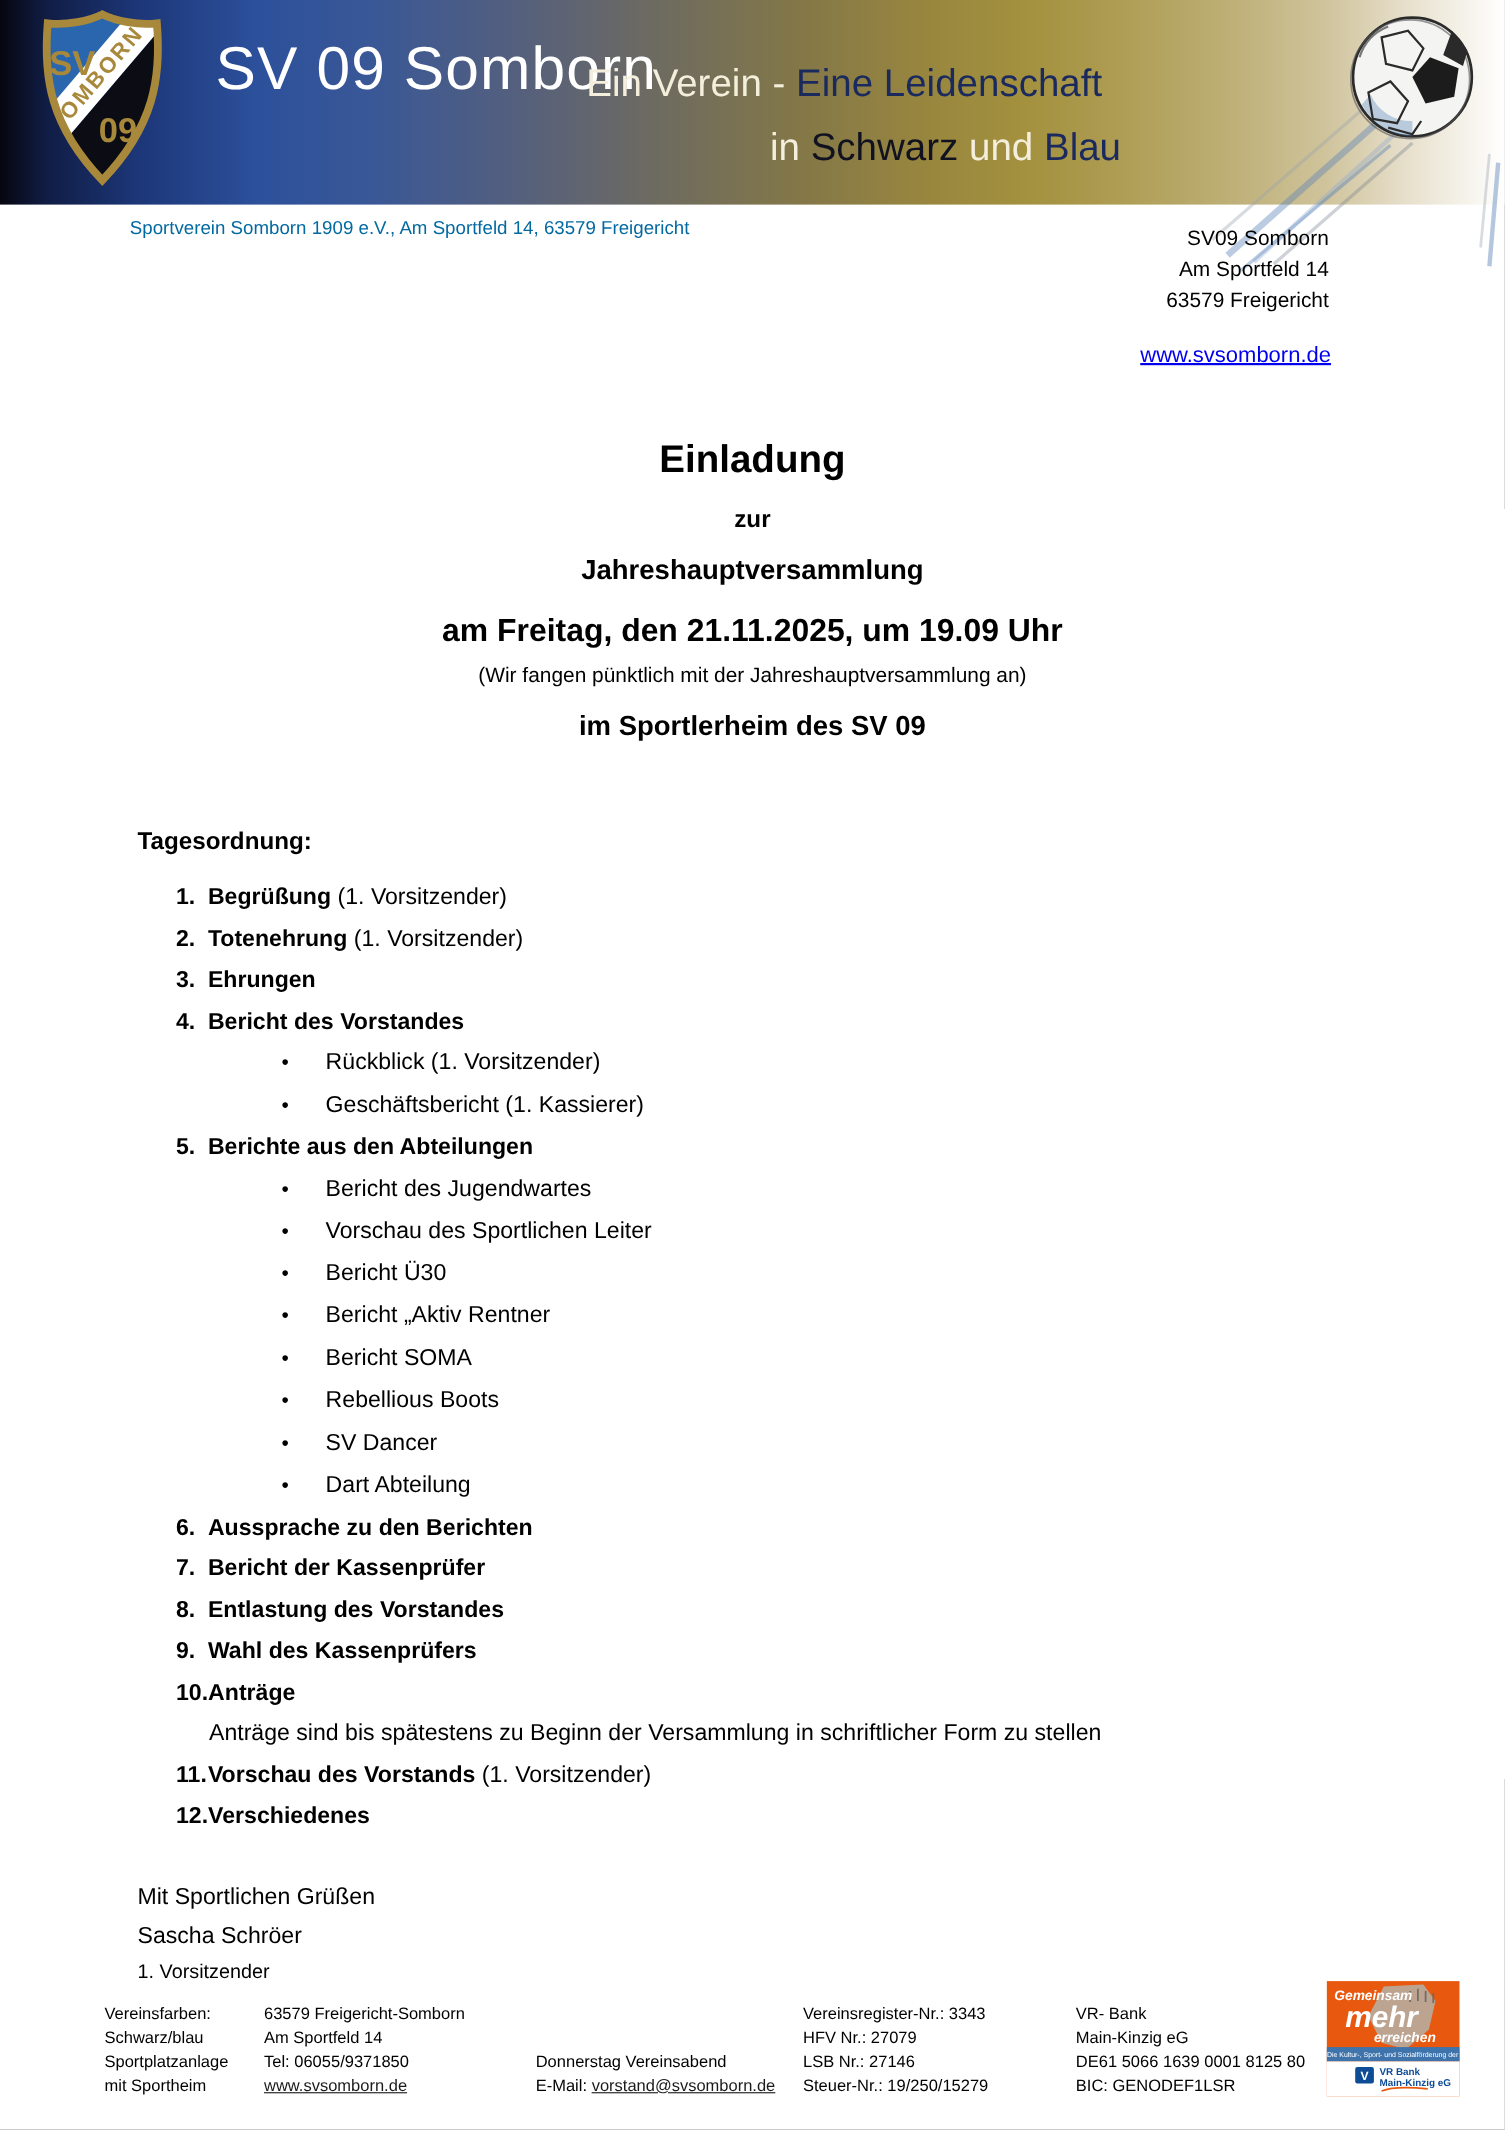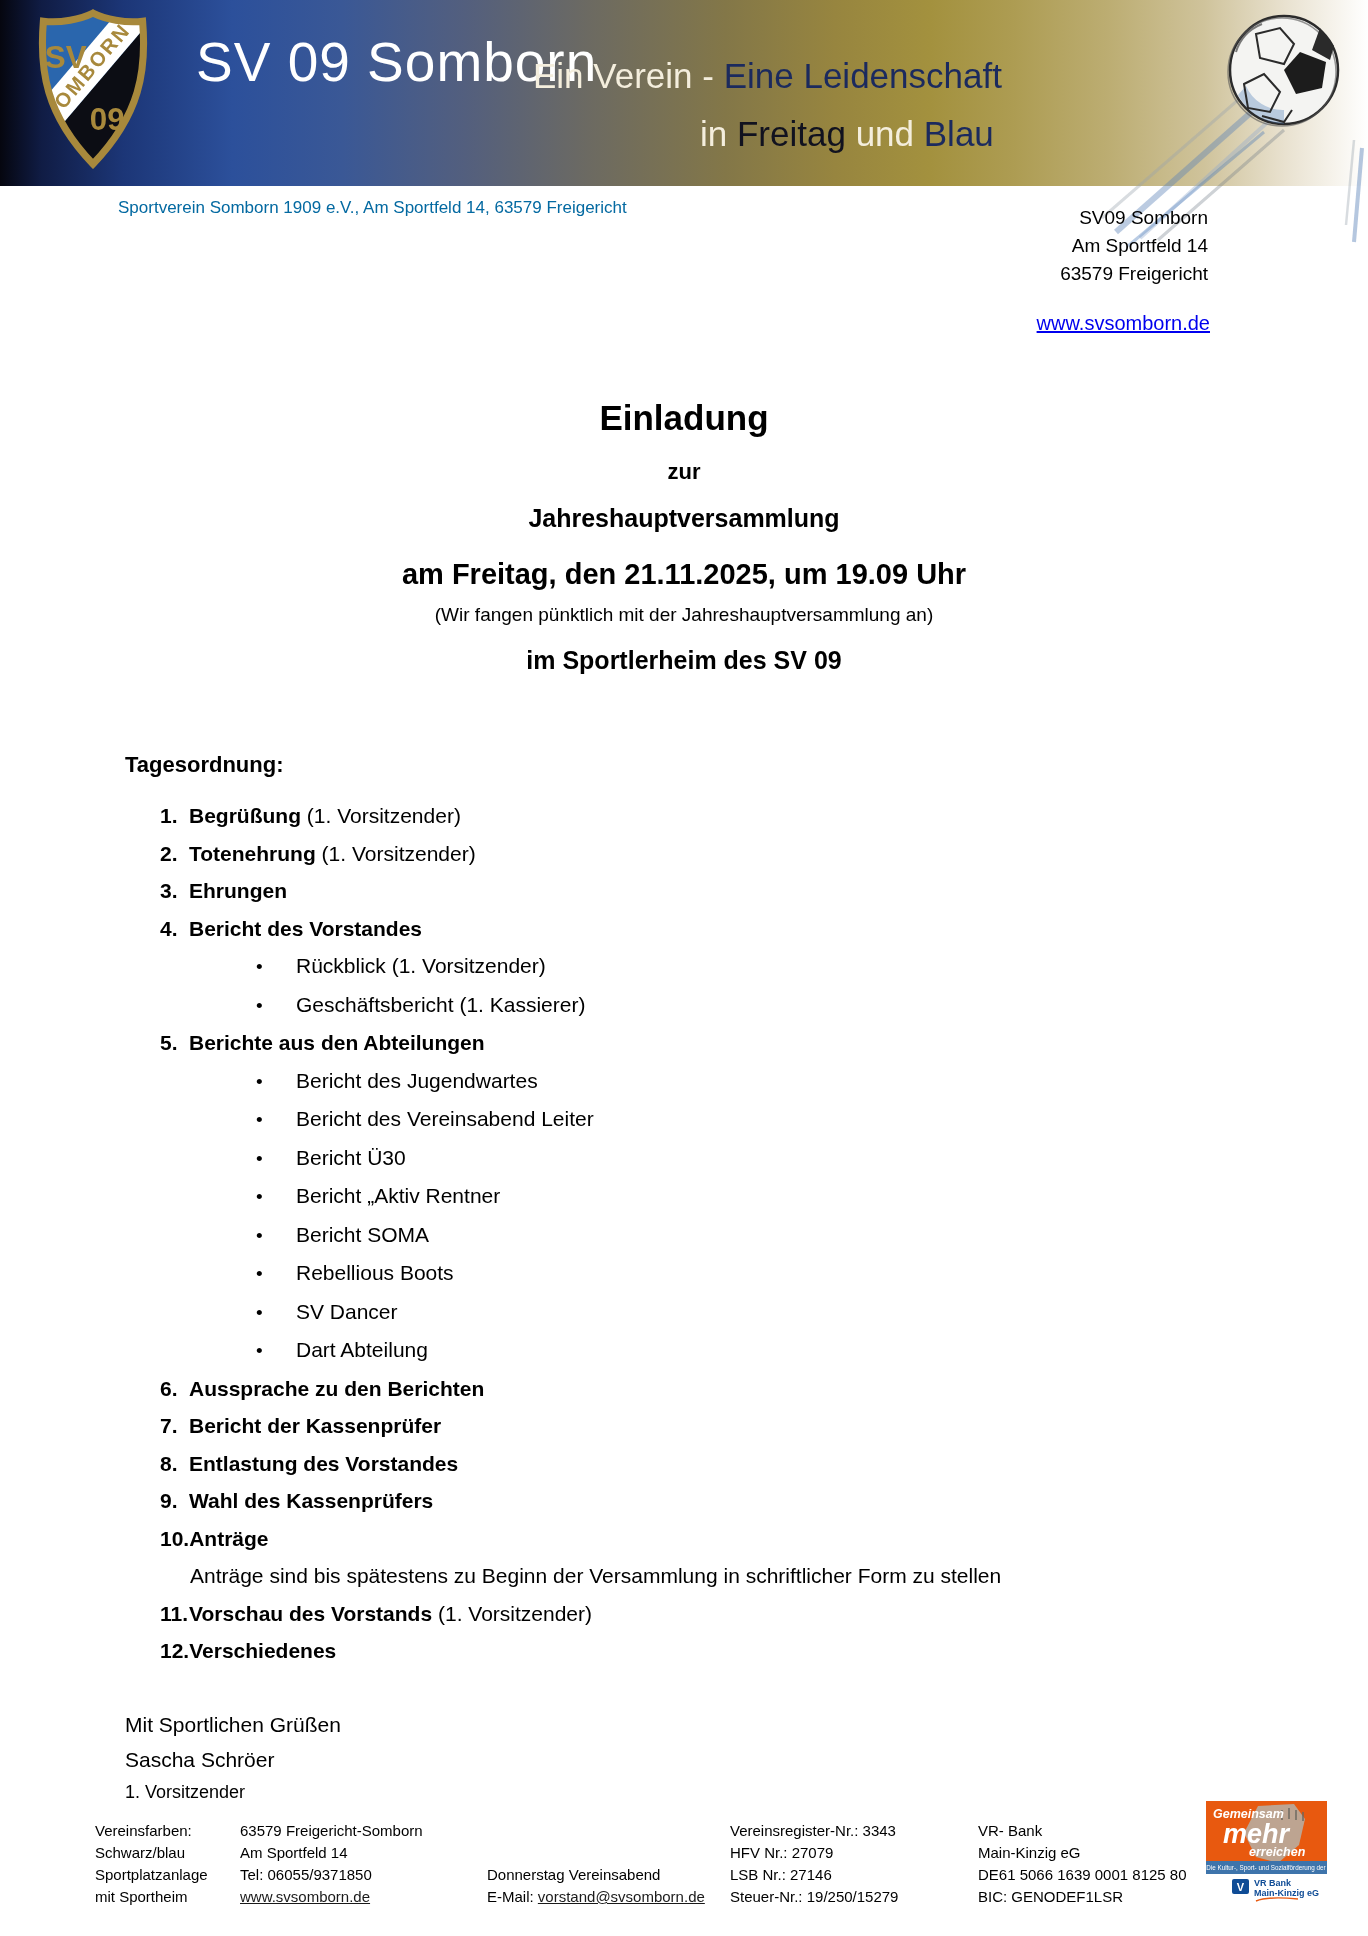--- a/index.html
+++ b/index.html
@@ -83,21 +83,21 @@
         </g>
         <text x="33" y="60" text-anchor="middle" font-size="31" font-weight="bold" fill="#a8893c">SV</text>
         <text x="74" y="121" text-anchor="middle" font-size="31" font-weight="bold" fill="#a8893c">09</text>
       </g>
       <path d="M60 6 C72 12 92 16 109 14 C113 62 107 106 60 155 C13 106 7 62 11 14 C28 16 48 12 60 6 Z" fill="none" stroke="#a8893c" stroke-width="7"></path>
     </svg>
 
     <div class="club-name">SV 09 Somborn</div>
 
     <div class="tagline1"><span class="tg-cream">Ein Verein - </span><span class="tg-navy">Eine Leidenschaft</span></div>
-    <div class="tagline2"><span class="tg-cream">in </span><span class="tg-black">Freitag</span><span class="tg-cream"> und </span><span class="tg-navy">Blau</span></div>
+    <div class="tagline2"><span class="tg-cream">in </span><span class="tg-black">Schwarz</span><span class="tg-cream"> und </span><span class="tg-navy">Blau</span></div>
 
     <svg class="ball-svg" width="280" height="250" viewBox="0 0 280 250">
       <g opacity="0.75">
         <line x1="28" y1="232" x2="168" y2="108" stroke="#5b82b8" stroke-width="6" opacity="0.55"></line>
         <line x1="52" y1="238" x2="182" y2="120" stroke="#8fa9cd" stroke-width="4" opacity="0.5"></line>
         <line x1="14" y1="218" x2="150" y2="100" stroke="#9aa4ad" stroke-width="3" opacity="0.5"></line>
         <line x1="70" y1="240" x2="196" y2="130" stroke="#6f7a85" stroke-width="3" opacity="0.45"></line>
         <line x1="40" y1="246" x2="176" y2="132" stroke="#4a7ab8" stroke-width="3" opacity="0.5"></line>
         <line x1="274" y1="148" x2="266" y2="242" stroke="#5b82b8" stroke-width="4" opacity="0.6"></line>
         <line x1="266" y1="140" x2="258" y2="225" stroke="#9aa4ad" stroke-width="2.5" opacity="0.5"></line>
@@ -139,21 +139,21 @@
     <div class="agenda-heading">Tagesordnung:</div>
     <div class="agenda-list" id="agenda-list">
         <div class="li-num"><span class="num">1.</span><b>Begrüßung</b><span> (1. Vorsitzender)</span></div>
         <div class="li-num"><span class="num">2.</span><b>Totenehrung</b><span> (1. Vorsitzender)</span></div>
         <div class="li-num"><span class="num">3.</span><b>Ehrungen</b><span></span></div>
         <div class="li-num"><span class="num">4.</span><b>Bericht des Vorstandes</b><span></span></div>
         <div class="li-bullet"><span class="dot">•</span><span>Rückblick (1. Vorsitzender)</span></div>
         <div class="li-bullet"><span class="dot">•</span><span>Geschäftsbericht (1. Kassierer)</span></div>
         <div class="li-num"><span class="num">5.</span><b>Berichte aus den Abteilungen</b><span></span></div>
         <div class="li-bullet"><span class="dot">•</span><span>Bericht des Jugendwartes</span></div>
-        <div class="li-bullet"><span class="dot">•</span><span>Bericht des Vereinsabend Leiter</span></div>
+        <div class="li-bullet"><span class="dot">•</span><span>Vorschau des Sportlichen Leiter</span></div>
         <div class="li-bullet"><span class="dot">•</span><span>Bericht Ü30</span></div>
         <div class="li-bullet"><span class="dot">•</span><span>Bericht „Aktiv Rentner</span></div>
         <div class="li-bullet"><span class="dot">•</span><span>Bericht SOMA</span></div>
         <div class="li-bullet"><span class="dot">•</span><span>Rebellious Boots</span></div>
         <div class="li-bullet"><span class="dot">•</span><span>SV Dancer</span></div>
         <div class="li-bullet"><span class="dot">•</span><span>Dart Abteilung</span></div>
         <div class="li-num"><span class="num">6.</span><b>Aussprache zu den Berichten</b><span></span></div>
         <div class="li-num"><span class="num">7.</span><b>Bericht der Kassenprüfer</b><span></span></div>
         <div class="li-num"><span class="num">8.</span><b>Entlastung des Vorstandes</b><span></span></div>
         <div class="li-num"><span class="num">9.</span><b>Wahl des Kassenprüfers</b><span></span></div>

